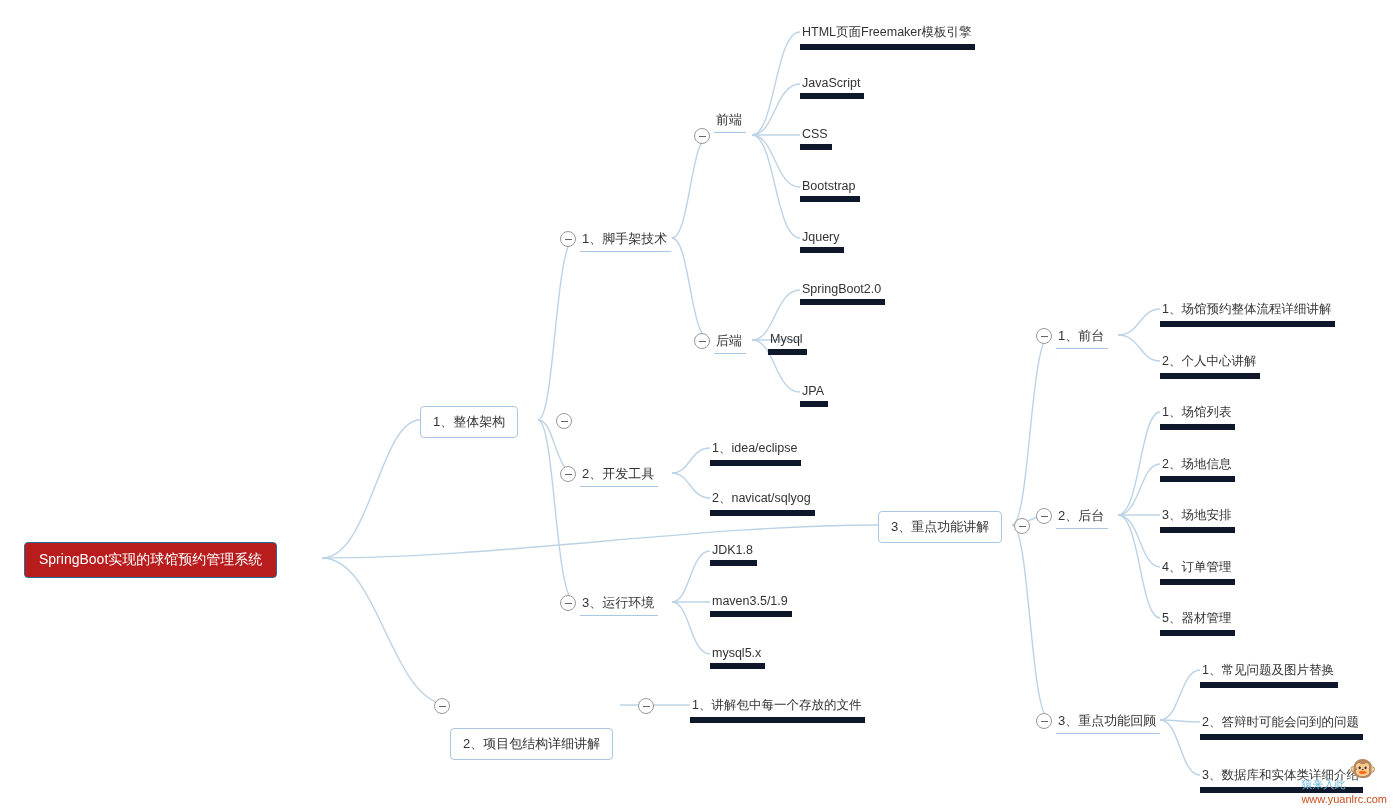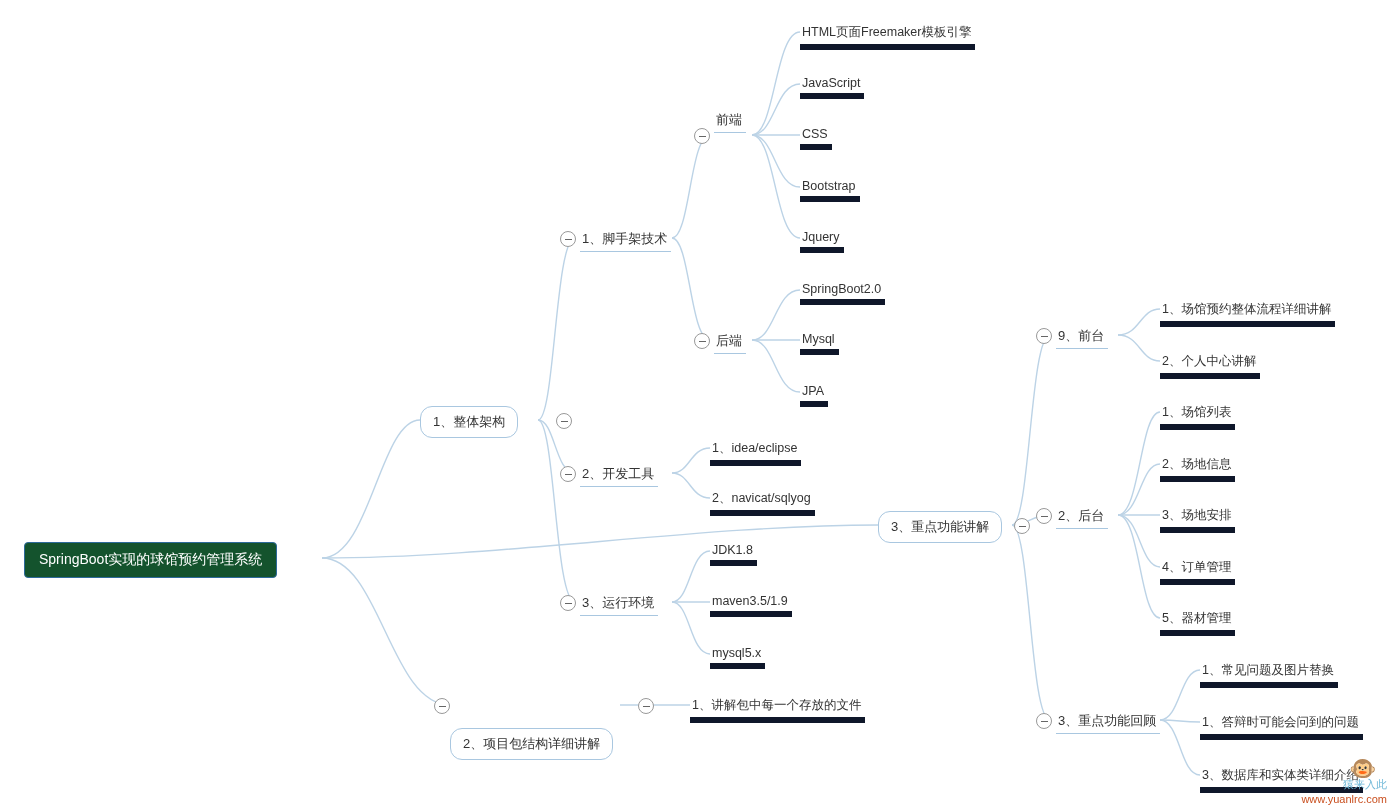--- a/index.html
+++ b/index.html
@@ -1,24 +1,24 @@
 <!DOCTYPE html>
 <html><head>
 <meta charset="utf-8">
 <style>
   html,body{margin:0;padding:0;width:1395px;height:812px;background:#fff;font-family:"Microsoft YaHei",Arial,sans-serif;font-size:13px;color:#333;position:relative;overflow:hidden}
   svg.links{position:absolute;top:0;left:0;width:1395px;height:812px;pointer-events:none}
   .node{position:absolute;white-space:nowrap}
-  .root{background:#14532d;color:#fff;border:1px solid #2d6a9a;border-radius:4px;padding:8px 14px;font-size:14px}
-  .box{background:#fff;border:1px solid #a9c7e0;border-radius:12px;padding:6px 12px;font-size:13px}
+  .root{background:#b91c1c;color:#fff;border:1px solid #2d6a9a;border-radius:4px;padding:8px 14px;font-size:14px}
+  .box{background:#fff;border:1px solid #a9c7e0;border-radius:4px;padding:6px 12px;font-size:13px}
   .leaf{border-bottom:6px solid #0f172a;padding:2px 4px 3px 2px;font-size:12.5px}
   .lbl{border-bottom:1px solid #a9c7e0;padding:2px 4px 3px 2px;font-size:13px}
   .minus{position:absolute;width:14px;height:14px;border:1px solid #999;border-radius:50%;background:#fff;display:flex;align-items:center;justify-content:center;font-size:12px;line-height:1;color:#666}
   .minus::before{content:"";display:block;width:7px;height:1px;background:#666}
-  .watermark{position:absolute;right:8px;bottom:6px;font-size:11px;text-align:right;line-height:1.3}
+  .watermark{position:absolute;right:8px;bottom:6px;font-size:11px;text-align:left;line-height:1.3}
   .watermark .cn{color:#6fb8d8}
   .watermark .url{color:#c94f1f}
   .mascot{position:absolute;right:18px;bottom:30px;font-size:22px}
 </style>
 </head>
 <body>
 
 <svg class="links">
   <g stroke="#bcd3e6" stroke-width="1.4" fill="none">
 
@@ -98,51 +98,51 @@
 <div class="minus" style="left:694px;top:333px"></div>
 <div class="node lbl" style="left:714px;top:330px"><span>后端</span></div>
 
 <div class="node leaf" style="left:800px;top:22px"><span>HTML页面Freemaker模板引擎</span></div>
 <div class="node leaf" style="left:800px;top:74px"><span>JavaScript</span></div>
 <div class="node leaf" style="left:800px;top:125px"><span>CSS</span></div>
 <div class="node leaf" style="left:800px;top:177px"><span>Bootstrap</span></div>
 <div class="node leaf" style="left:800px;top:228px"><span>Jquery</span></div>
 
 <div class="node leaf" style="left:800px;top:280px"><span>SpringBoot2.0</span></div>
-<div class="node leaf" style="left:800px;top:330px"><span>Mysql</span></div>
+<div class="node leaf" style="left:768px;top:330px"><span>Mysql</span></div>
 <div class="node leaf" style="left:800px;top:382px"><span>JPA</span></div>
 
 <div class="node leaf" style="left:710px;top:438px"><span>1、idea/eclipse</span></div>
 <div class="node leaf" style="left:710px;top:488px"><span>2、navicat/sqlyog</span></div>
 
 <div class="node leaf" style="left:710px;top:541px"><span>JDK1.8</span></div>
 <div class="node leaf" style="left:710px;top:592px"><span>maven3.5/1.9</span></div>
 <div class="node leaf" style="left:710px;top:644px"><span>mysql5.x</span></div>
 
 <div class="node leaf" style="left:690px;top:695px"><span>1、讲解包中每一个存放的文件</span></div>
 
 <div class="minus" style="left:1036px;top:328px"></div>
-<div class="node lbl" style="left:1056px;top:325px"><span>9、前台</span></div>
+<div class="node lbl" style="left:1056px;top:325px"><span>1、前台</span></div>
 
 <div class="minus" style="left:1036px;top:508px"></div>
 <div class="node lbl" style="left:1056px;top:505px"><span>2、后台</span></div>
 
 <div class="minus" style="left:1036px;top:713px"></div>
 <div class="node lbl" style="left:1056px;top:710px"><span>3、重点功能回顾</span></div>
 
 <div class="node leaf" style="left:1160px;top:299px"><span>1、场馆预约整体流程详细讲解</span></div>
 <div class="node leaf" style="left:1160px;top:351px"><span>2、个人中心讲解</span></div>
 
 <div class="node leaf" style="left:1160px;top:402px"><span>1、场馆列表</span></div>
 <div class="node leaf" style="left:1160px;top:454px"><span>2、场地信息</span></div>
 <div class="node leaf" style="left:1160px;top:505px"><span>3、场地安排</span></div>
 <div class="node leaf" style="left:1160px;top:557px"><span>4、订单管理</span></div>
 <div class="node leaf" style="left:1160px;top:608px"><span>5、器材管理</span></div>
 
 <div class="node leaf" style="left:1200px;top:660px"><span>1、常见问题及图片替换</span></div>
-<div class="node leaf" style="left:1200px;top:712px"><span>1、答辩时可能会问到的问题</span></div>
+<div class="node leaf" style="left:1200px;top:712px"><span>2、答辩时可能会问到的问题</span></div>
 <div class="node leaf" style="left:1200px;top:765px"><span>3、数据库和实体类详细介绍</span></div>
 
 <div class="mascot">🐵</div>
 <div class="watermark">
   <div class="cn">猿来入此</div>
   <div class="url">www.yuanlrc.com</div>
 </div>
 
 </body></html>

